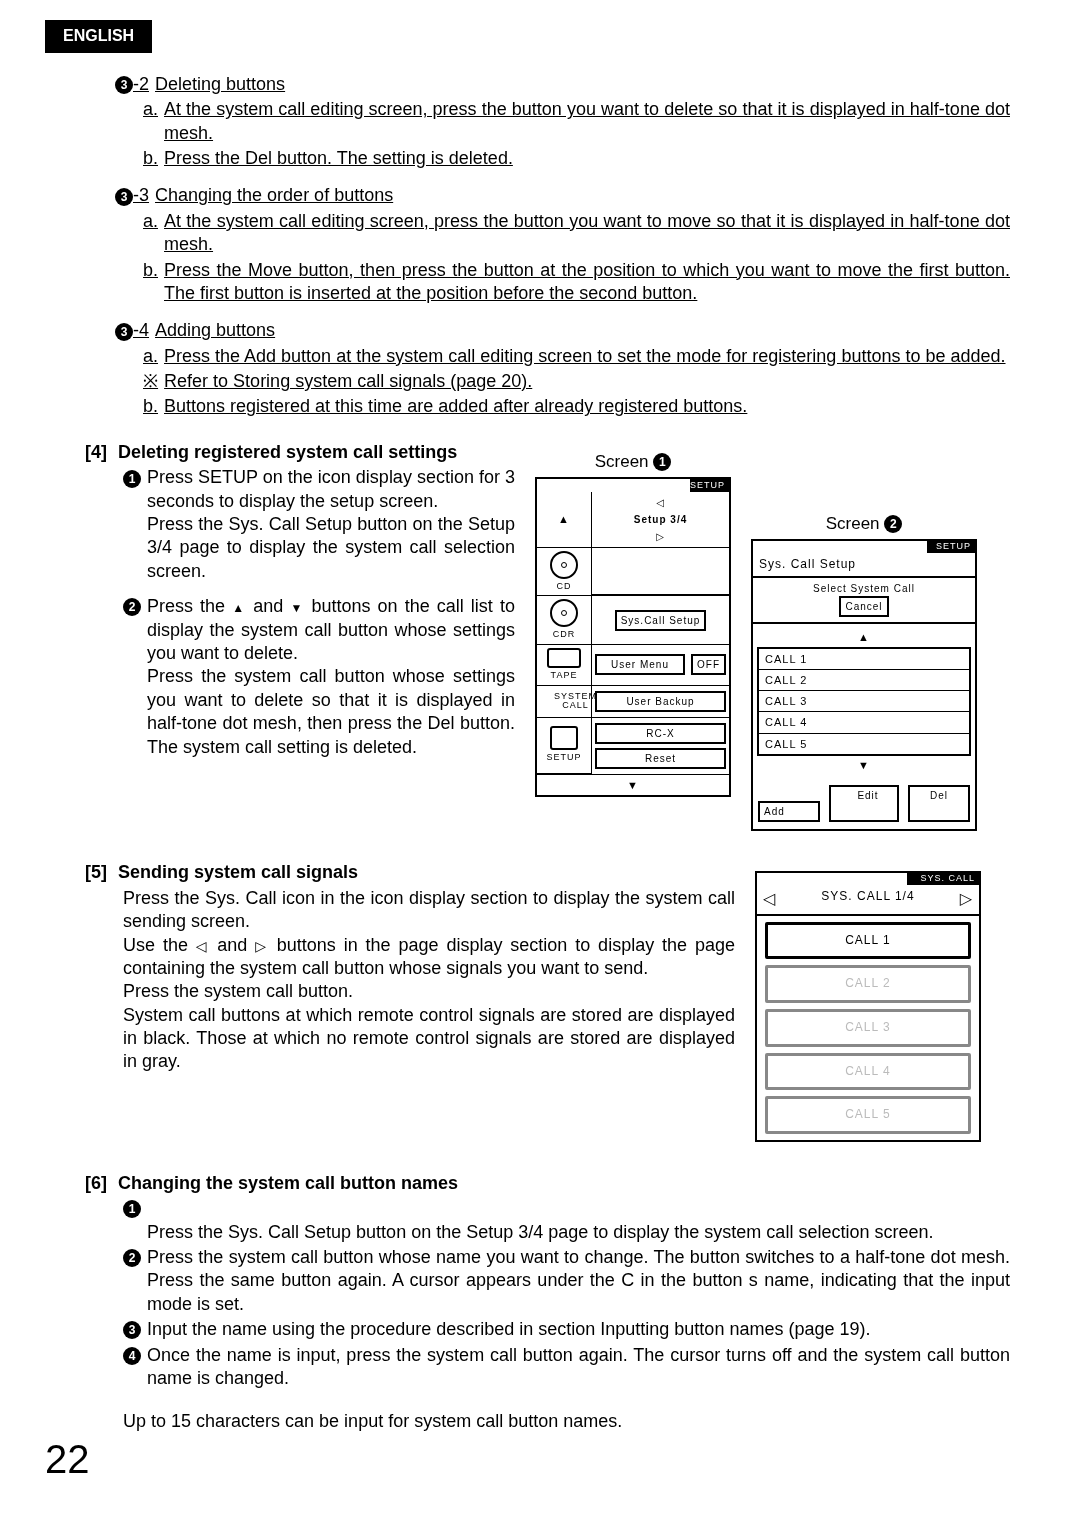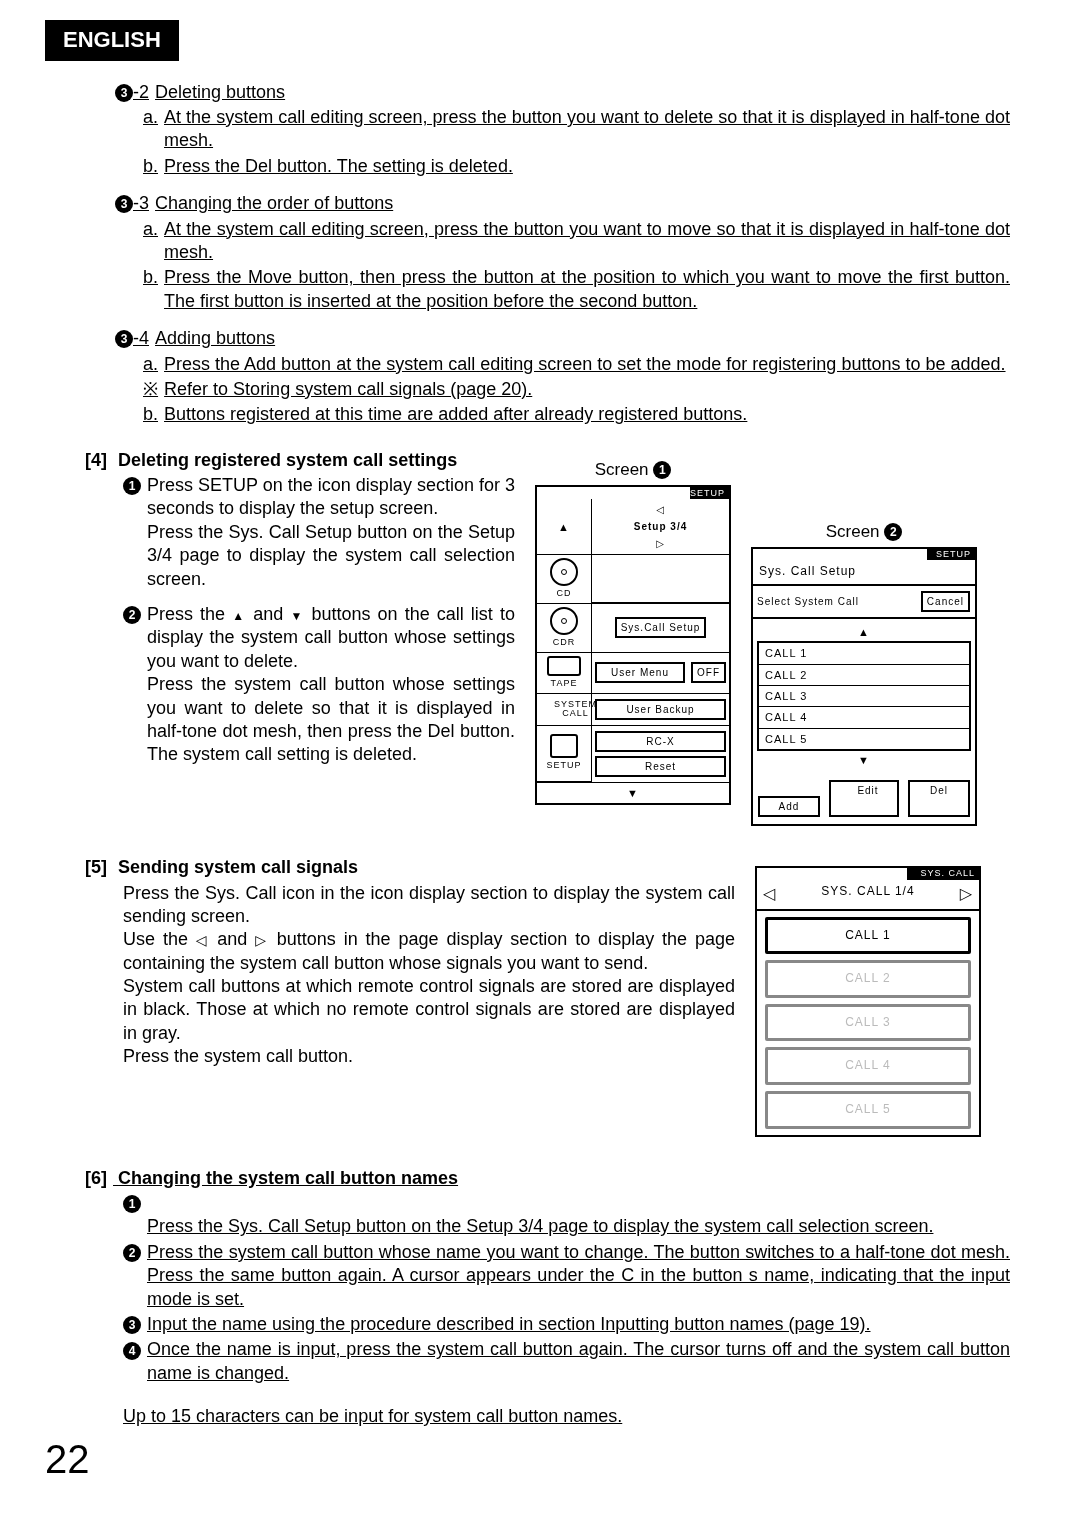--- a/index.html
+++ b/index.html
@@ -17,21 +17,21 @@
   .page {
     padding: 20px 70px 0 45px;
     position: relative;
     height: 100%;
     box-sizing: border-box;
   }
   .english-tab {
     background:#000;
     color:#fff;
     font-weight:bold;
-    font-size:22px;
+    font-size:16px;
     padding:6px 18px;
     display:inline-block;
     margin-bottom:20px;
   }
   .numcircle {
     display:inline-block;
     width:18px;height:18px;
     border-radius:50%;
     background:#000;color:#fff;
     font-size:12px;
@@ -113,21 +113,21 @@
     font-size:10px;
     letter-spacing:1px;
   }
   .screen2 .hdr2{
     text-align:right;font-size:9px;background:#000;color:#fff;padding:0 4px;width:40px;float:right;
   }
   .screen2 .title {
     clear:both;padding:4px 6px;border-bottom:2px solid #000;font-size:12px;
   }
   .screen2 .subt {
-    display:flex;justify-content:space-between;align-items:center;padding:4px 4px;border-bottom:2px solid #000;font-size:10px;
+    display:flex;justify-content:space-between;align-items:center;padding:4px 4px;border-bottom:2px solid #000;font-size:10px;flex-direction:column;
   }
   .screen2 .listwrap{padding:4px;}
   .screen2 .listbox{border:2px solid #000;}
   .screen2 .callrow{border-top:1px solid #000;padding:3px 6px;font-size:11px;}
   .screen2 .callrow:first-child{border-top:none;}
   .screen2 .arrowrow{text-align:center;padding:2px;}
   .screen2 .bots{display:flex;justify-content:space-between;padding:6px 4px;}
 
   
   .screen3 {
@@ -339,43 +339,43 @@
             <div class="listbox">
               <div class="callrow">CALL  1</div>
               <div class="callrow">CALL  2</div>
               <div class="callrow">CALL  3</div>
               <div class="callrow">CALL  4</div>
               <div class="callrow">CALL  5</div>
             </div>
             <div class="arrowrow"><span class="tri-d"></span></div>
           </div>
           <div class="bots">
-            <span class="btn" style="width:50px;text-align:center;margin-top:17px;">Add</span>
+            <span class="btn" style="width:50px;margin-top:17px;">Add</span>
             <span class="btn" style="width:50px;text-align:center;padding-left:12px;">Edit</span>
             <span class="btn" style="width:50px;text-align:center;">Del</span>
           </div>
         </div>
       </div>
 
     </div>
   </div>
 
   
   <div style="padding-left:40px;margin-top:30px;">
     <div class="flexrow">
       <div class="col-left just" style="max-width:650px;">
         <div class="sec-h">
           <span class="num">[5]</span>
           <span>Sending system call signals</span>
         </div>
         <div class="indent">
           <div>Press the Sys. Call icon in the icon display section to display the system call sending screen.</div>
           <div><span>Use the </span><span class="tri-l" style="font-size:14px;"></span><span> and </span><span class="tri-r" style="font-size:14px;"></span><span> buttons in the page display section to display the page containing the system call button whose signals you want to send.</span></div>
+          <div>Press the system call button.</div>
           <div>System call buttons at which remote control signals are stored are displayed in black. Those at which no remote control signals are stored are displayed in gray.</div>
-          <div>Press the system call button.</div>
         </div>
       </div>
 
       <div class="col-right" style="margin-top:10px;">
         <div class="screen3">
           <div style="overflow:hidden;">
               <div class="hdr3">SYS. CALL</div>
             </div>
           <div class="nav">
             <span class="tri-l" style="font-size:16px;"></span>
@@ -386,21 +386,21 @@
           <div class="cbtn gray">CALL  2</div>
           <div class="cbtn gray">CALL  3</div>
           <div class="cbtn gray">CALL  4</div>
           <div class="cbtn gray">CALL  5</div>
         </div>
       </div>
     </div>
   </div>
 
   
-  <div style="padding-left:40px;margin-top:30px;text-decoration:underline;">
+  <div style="padding-left:40px;margin-top:30px;">
     <div class="sec-h">
       <span class="num">[6]</span>
       <span>Changing the system call button names</span>
     </div>
     <div class="li indent">
         <span class="mk"><span class="numcircle">1</span></span>
         <span class="txt"><br><span>Press the Sys. Call Setup button on the Setup 3/4 page to display the system call selection screen.</span></span>
       </div>
     <div class="li indent">
         <span class="mk"><span class="numcircle">2</span></span>

